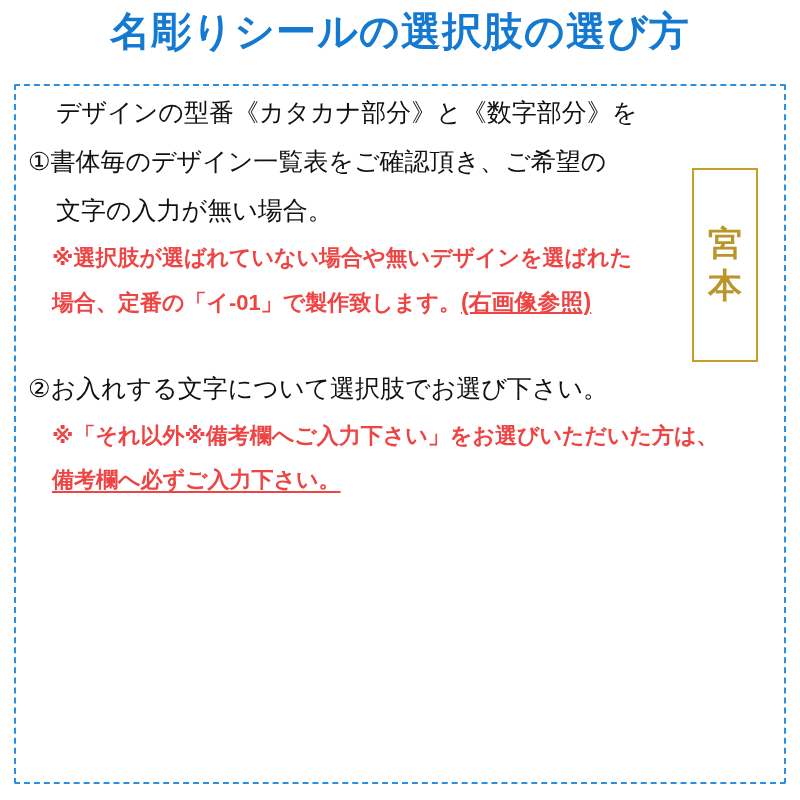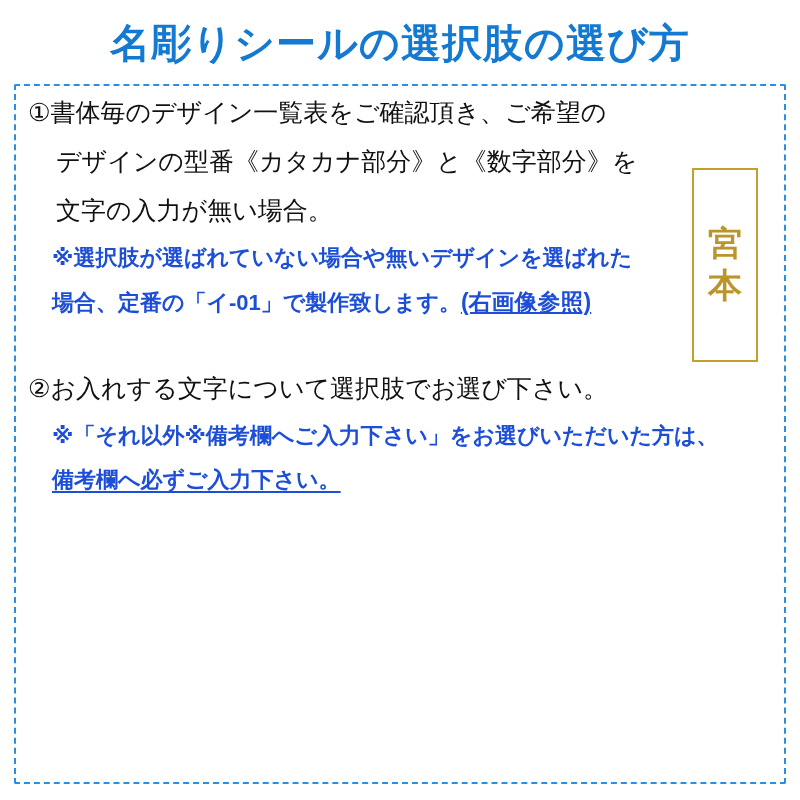--- a/index.html
+++ b/index.html
@@ -18,21 +18,21 @@
     width: 800px;
     height: 800px;
     box-sizing: border-box;
     background: #ffffff;
   }
 
   
   .title {
     position: absolute;
     left: 0;
-    top: 16px;
+    top: 4px;
     width: 800px;
     text-align: center;
     color: #1479d0;
     font-size: 40px;
     font-weight: bold;
     letter-spacing: 1px;
     white-space: nowrap;
   }
 
   
@@ -59,21 +59,21 @@
     color: #111111;
     font-size: 25px;
     margin-bottom: 16px;
     white-space: nowrap;
   }
   .blk-line.indent {
     padding-left: 28px;
   }
 
   .red-line {
-    color: #1d4ed8;
+    color: #ef4444;
     font-size: 22px;
     font-weight: bold;
     margin-bottom: 14px;
     white-space: nowrap;
   }
   .red-line.indent {
     padding-left: 24px;
   }
   .red-line .small {
     font-size: 23px;
@@ -123,22 +123,22 @@
 <body>
 
 <div class="page">
 
   <div class="title">名彫りシールの選択肢の選び方</div>
 
   <div class="frame"></div>
 
   <div class="content">
 
+    <div class="blk-line indent">デザインの型番《カタカナ部分》と《数字部分》を</div>
     <div class="blk-line">①書体毎のデザイン一覧表をご確認頂き、ご希望の</div>
-    <div class="blk-line indent">デザインの型番《カタカナ部分》と《数字部分》を</div>
     <div class="blk-line indent">文字の入力が無い場合。</div>
 
     <div class="red-line indent">※選択肢が選ばれていない場合や無いデザインを選ばれた</div>
     <div class="red-line indent"><span>場合、定番の「イ-01」で製作致します。</span><span class="small">(右画像参照)</span></div>
 
     <div class="gap-big"></div>
 
     <div class="blk-line">②お入れする文字について選択肢でお選び下さい。</div>
 
     <div class="red-line indent">※「それ以外※備考欄へご入力下さい」をお選びいただいた方は、</div>

